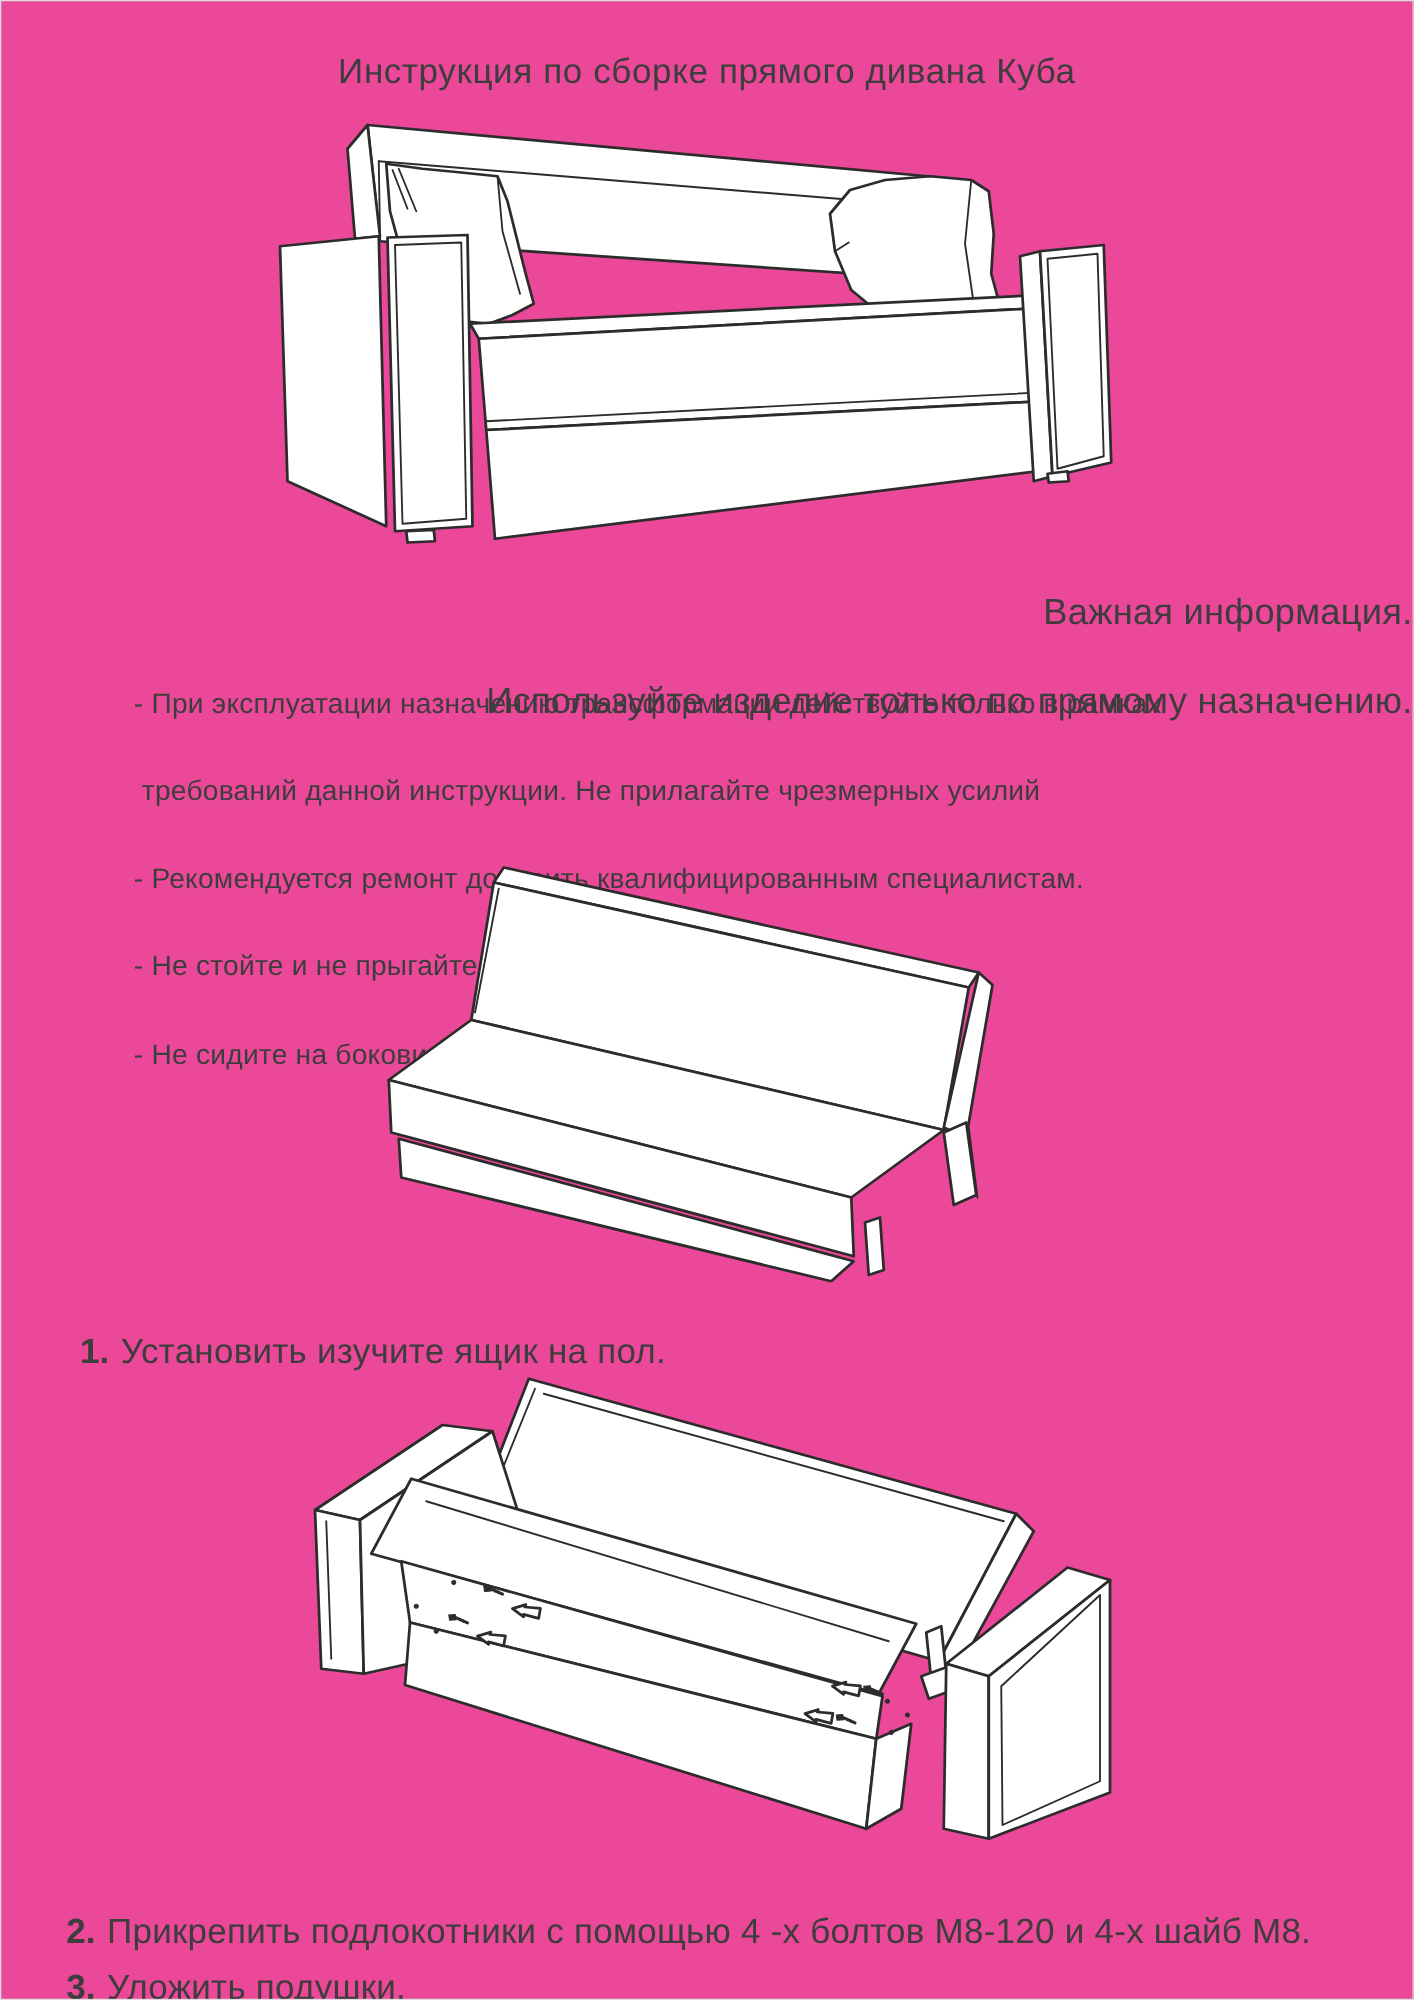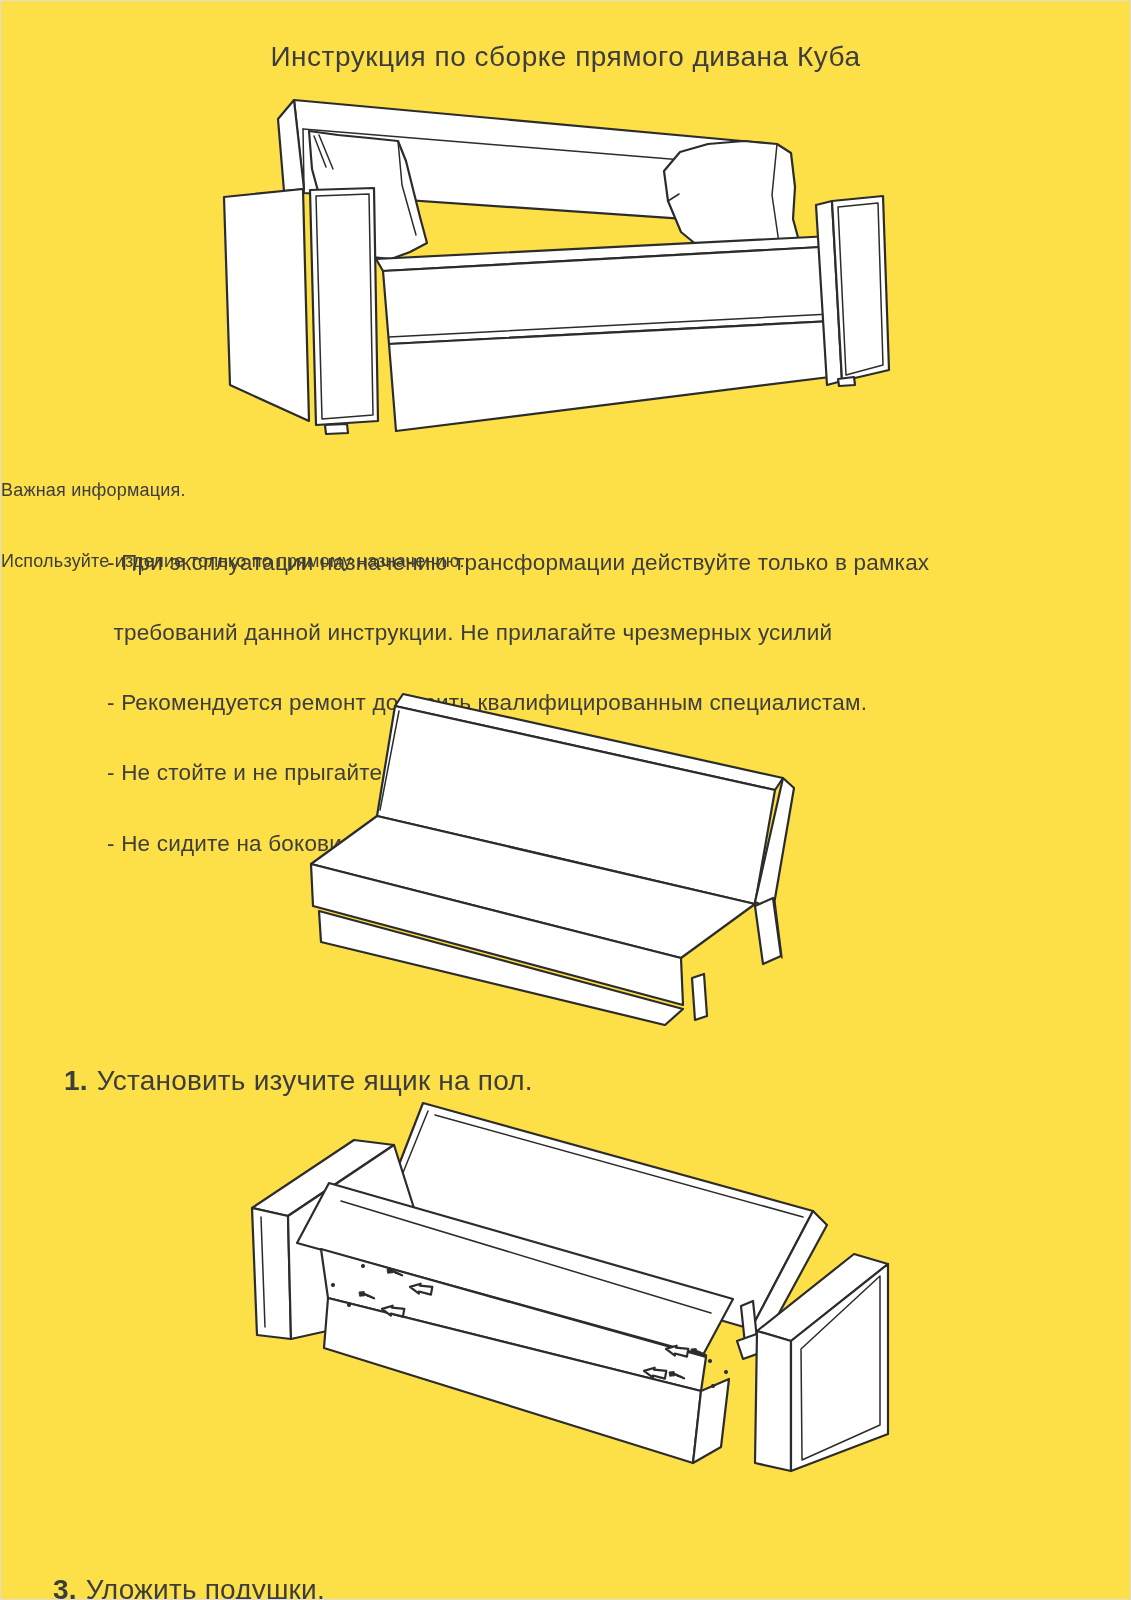--- a/index.html
+++ b/index.html
@@ -1,34 +1,34 @@
 <!DOCTYPE html>
 <html><head>
 <meta charset="utf-8">
 <style>
   html,body{margin:0;padding:0;background:#f2f2f2;}
   .page{
     position:relative;width:1131px;height:1600px;margin:0 auto;
-    background:#fde047;border:1px solid #dcdcdc;box-sizing:border-box;
+    background:#ec4899;border:1px solid #dcdcdc;box-sizing:border-box;
     font-family:"Liberation Sans", sans-serif;color:#3d3d3d;overflow:hidden;
   }
   .title{
     position:absolute;top:40px;left:0;width:100%;text-align:center;
     font-size:28px;letter-spacing:.5px;white-space:pre;
   }
   .fig{position:absolute;}
   .fig svg{display:block;width:100%;height:100%;}
   .ln{fill:#ffffff;stroke:#2c2c2c;stroke-width:2.2;stroke-linejoin:round;stroke-linecap:round;}
   .nf{fill:none;stroke:#2c2c2c;stroke-width:1.5;stroke-linejoin:round;stroke-linecap:round;}
   .dk{fill:#2c2c2c;stroke:#2c2c2c;stroke-width:.8;}
   .bolt-shaft{fill:none;stroke:#2c2c2c;stroke-width:2.4;stroke-linecap:round;}
   .bolt-tick{fill:none;stroke:#2c2c2c;stroke-width:1.1;}
   .info-center{
-    position:absolute;top:431px;left:0;width:100%;text-align:left;
-    font-size:18px;line-height:23.5px;letter-spacing:.2px;white-space:pre;
+    position:absolute;top:431px;left:0;width:100%;text-align:right;
+    font-size:29px;line-height:23.5px;letter-spacing:.2px;white-space:pre;
   }
   .info-list{
     position:absolute;top:503px;left:106px;
     font-size:22.5px;line-height:23.4px;letter-spacing:.2px;white-space:pre;
   }
   .step{position:absolute;font-size:28px;letter-spacing:.2px;white-space:pre;}
   .step .num{font-weight:700;margin-right:9px;}
 </style>
 </head>
 <body>
@@ -181,17 +181,20 @@
       </g>
       <g>
         <polygon class="ln" points="576,240 673,163 707,173 610,250"></polygon>
         <polygon class="ln" points="576,240 610,250 610,380 574,372"></polygon>
         <polygon class="ln" points="610,250 707,173 707,343 610,380"></polygon>
         <path class="nf" d="M620,258 L699,185 L699,334 L621,369 Z"></path>
       </g>
     </svg>
   </div>
 
+  <div class="step" style="left:20px;top:1496px;">
+    <span class="num">2.</span><span>Прикрепить подлокотники с помощью 4 -х болтов М8-120 и 4-х шайб М8.</span>
+  </div>
   <div class="step" style="left:20px;top:1541px;">
     <span class="num">3.</span><span>Уложить подушки.</span>
   </div>
 
 </div>
 
 </body></html>

